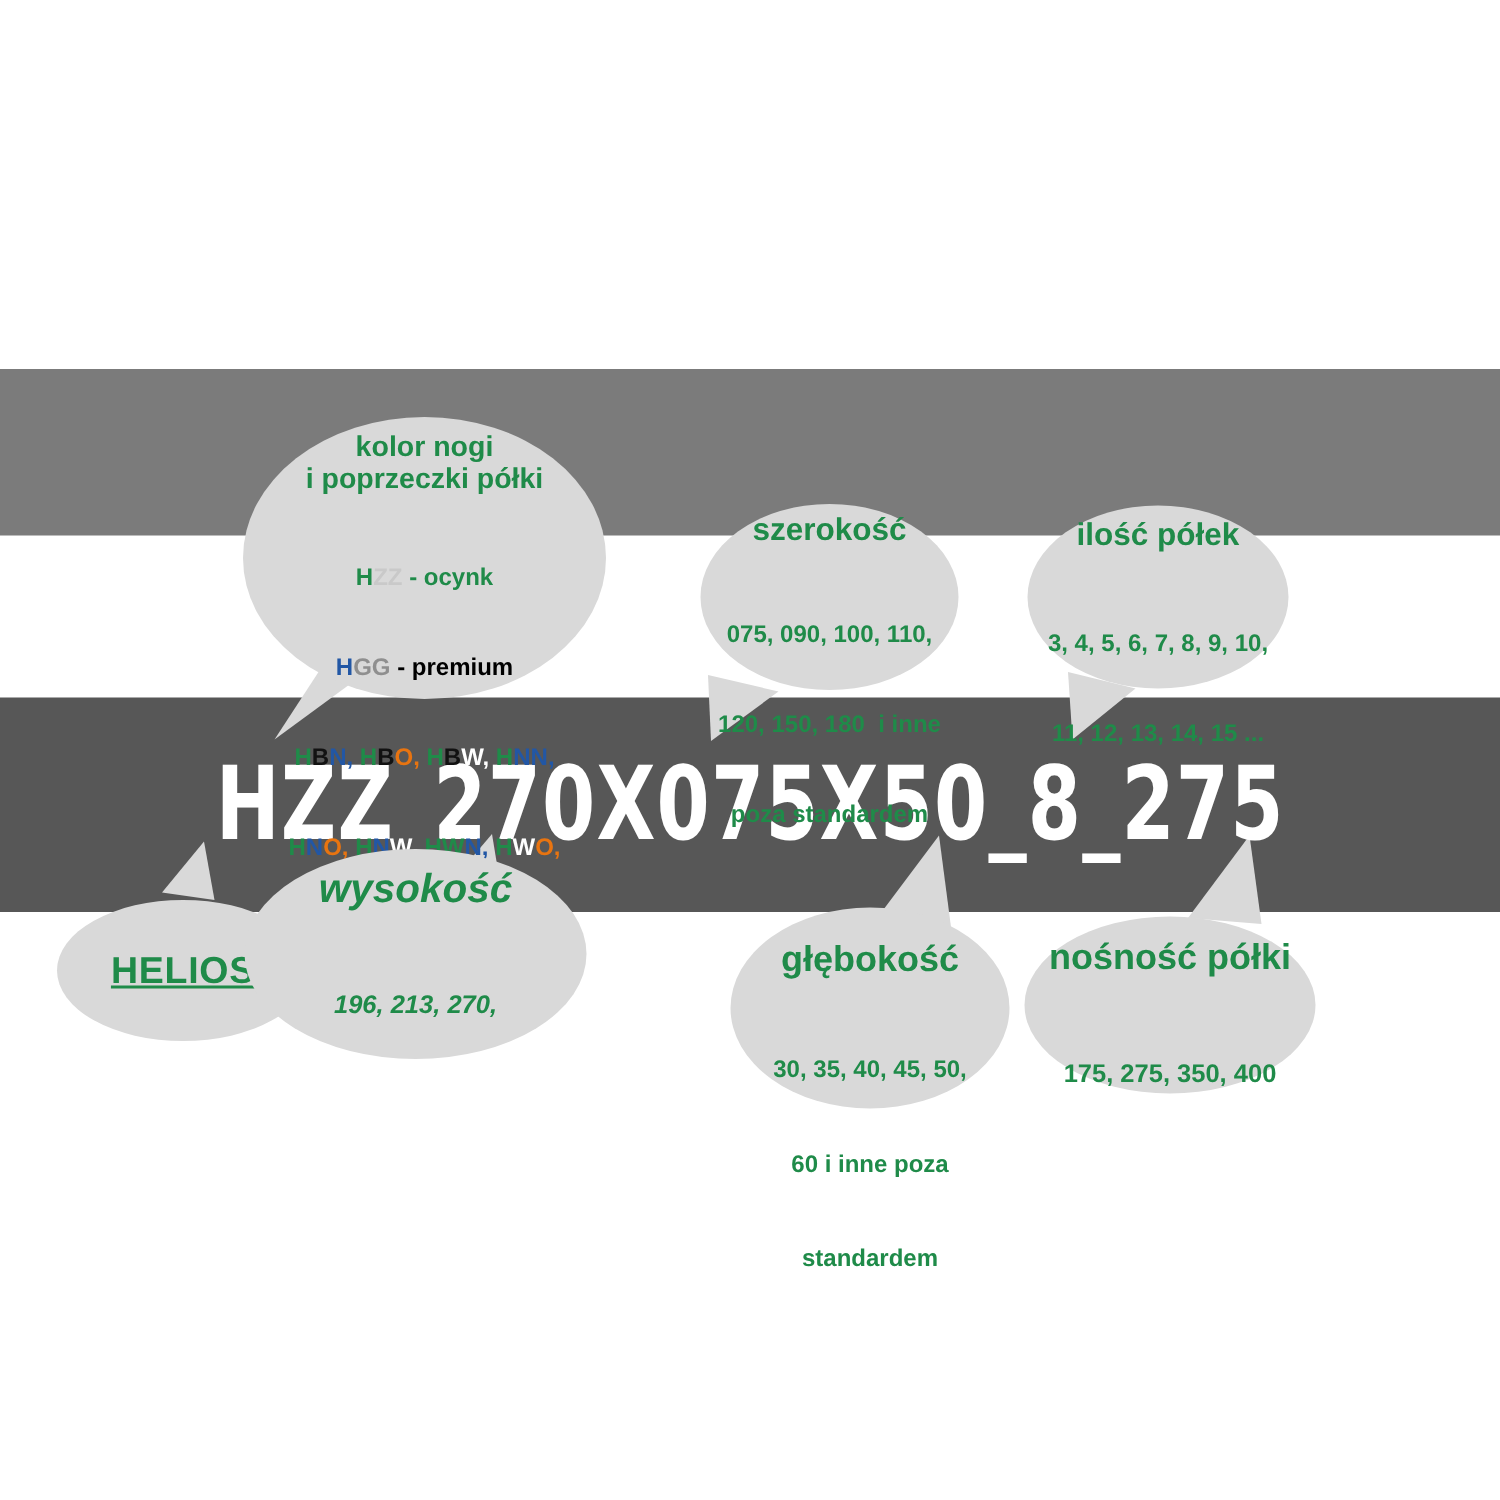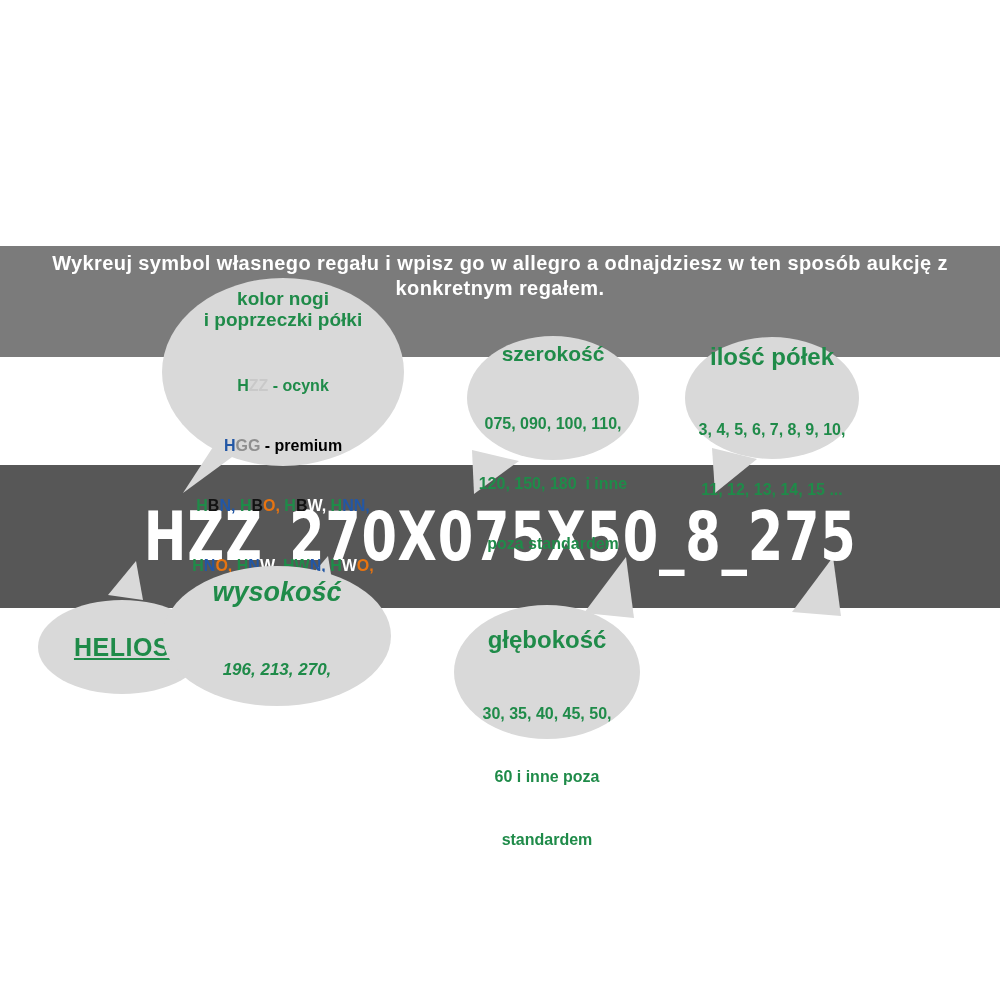--- a/index.html
+++ b/index.html
@@ -32,44 +32,42 @@
   }
   .bubble .title{color:var(--green);font-weight:bold;white-space:pre-line;}
   .bubble .body{color:var(--green);font-weight:bold;white-space:pre-wrap;}
   .b-kolor{left:162px;top:278px;width:242px;height:188px;padding-top:10px;}
   .b-kolor .title{font-size:19px;line-height:21px;}
   .b-kolor .codes{margin-top:6px;font-weight:bold;font-size:16px;line-height:20px;white-space:pre;}
   .b-szer{left:467px;top:336px;width:172px;height:124px;padding-top:6px;}
   .b-szer .title{font-size:21px;line-height:23px;}
   .b-szer .body{margin-top:9px;font-size:16px;line-height:20px;}
   .b-ilosc{left:685px;top:337px;width:174px;height:122px;padding-top:8px;}
-  .b-ilosc .title{font-size:24px;line-height:23px;}
+  .b-ilosc .title{font-size:21px;line-height:23px;}
   .b-ilosc .body{margin-top:12px;font-size:16px;line-height:20px;}
   .b-helios{left:38px;top:600px;width:168px;height:94px;display:flex;align-items:center;justify-content:center;text-decoration:underline;}
   .b-helios .title{font-size:25px;letter-spacing:0.5px;}
   .b-wys{left:163px;top:566px;width:228px;height:140px;padding-top:12px;font-style:italic;}
   .b-wys .title{font-size:27px;line-height:29px;}
   .b-wys .body{margin-top:8px;font-size:17px;line-height:22px;}
-  .b-gleb{left:454px;top:605px;width:186px;height:134px;padding-top:22px;}
+  .b-gleb{left:487px;top:605px;width:186px;height:134px;padding-top:22px;}
   .b-gleb .title{font-size:24px;line-height:26px;}
   .b-gleb .body{margin-top:8px;font-size:16px;line-height:21px;}
   .b-nos{left:683px;top:611px;width:194px;height:118px;padding-top:15px;}
   .b-nos .title{font-size:24px;line-height:26px;}
   .b-nos .body{margin-top:9px;font-size:17px;line-height:22px;}
 </style>
 </head>
 <body>
 
 <div class="stage">
 
   <div class="band-top"></div>
   <div class="band-dark"></div>
 
-  <div class="header-text">Wykreuj symbol własnego regału i wpisz go w allegro a odnajdziesz w ten sposób aukcję z
-konkretnym regałem.</div>
 
   <svg class="tails" width="1000" height="1000" viewBox="0 0 1000 1000" aria-hidden="true">
     <polygon points="213,447 258,438 183,493"></polygon>
     <polygon points="472,450 519,461 474,494"></polygon>
     <polygon points="712,448 757,459 715,493"></polygon>
     <polygon points="108,595 143,600 136,561"></polygon>
     <polygon points="282,610 338,617 328,556"></polygon>
     <polygon points="584,613 634,618 626,557"></polygon>
     <polygon points="792,612 841,616 833,557"></polygon>
   </svg>
@@ -120,14 +118,20 @@
 
   <div class="bubble b-gleb">
     <div class="title">głębokość</div>
     <div class="body">
       <div>30, 35, 40, 45, 50,</div>
       <div>60 i inne poza</div>
       <div>standardem</div>
     </div>
   </div>
 
+  <div class="bubble b-nos">
+    <div class="title">nośność półki</div>
+    <div class="body">
+      <div>175, 275, 350, 400</div>
+    </div>
+  </div>
 
 </div>
 
 </body></html>

